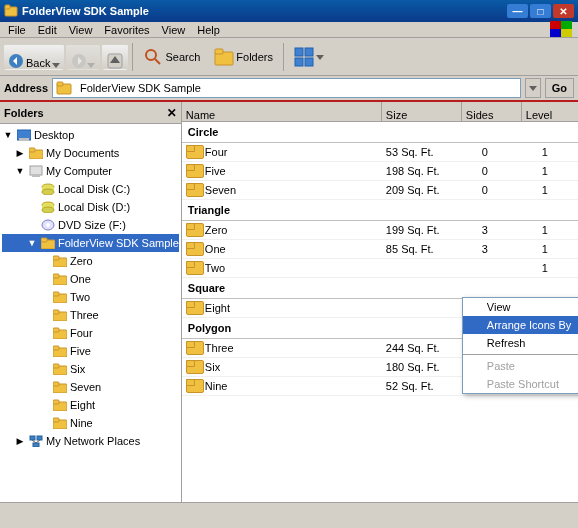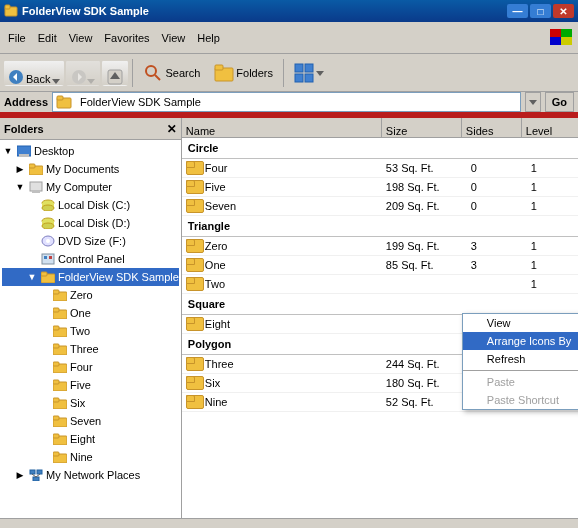--- a/index.html
+++ b/index.html
@@ -20,41 +20,41 @@
     .title-btn {
       width: 21px; height: 14px; display: flex; align-items: center; justify-content: center;
       font-size: 10px; color: white; cursor: pointer; border-radius: 2px;
     }
     .title-btn.min { background: #357dd4; }
     .title-btn.max { background: #357dd4; }
     .title-btn.close { background: #c0392b; }
 
     
     .menu-bar {
-      background: #d4d0c8; height: 32px; display: flex; align-items: center;
+      background: #d4d0c8; height: 16px; display: flex; align-items: center;
       padding: 0 2px; border-bottom: 1px solid #a0a0a0;
     }
     .menu-item { padding: 2px 6px; cursor: pointer; font-size: 11px; }
 
     
     .toolbar {
       background: #d4d0c8; height: 38px; display: flex; align-items: center;
       padding: 2px 4px; gap: 2px; border-bottom: 1px solid #a0a0a0;
     }
     .tb-btn {
       display: flex; align-items: center; gap: 2px; padding: 3px 5px;
       border: 1px solid transparent; border-radius: 2px; cursor: pointer;
       font-size: 11px; background: transparent;
     }
     .tb-sep { width: 1px; height: 28px; background: #a0a0a0; margin: 0 2px; }
 
     
     .address-bar {
       background: #d4d0c8; height: 26px; display: flex; align-items: center;
-      padding: 2px 4px; gap: 4px; border-bottom: 6px solid #b91c1c;
+      padding: 2px 4px; gap: 4px; border-bottom: 2px solid #b91c1c;
     }
     .addr-label { font-size: 11px; font-weight: bold; }
     .addr-input {
       flex: 1; height: 20px; border: 1px solid #7b9ebd; background: white;
       padding: 1px 3px; font-size: 11px; display: flex; align-items: center; gap: 4px;
     }
     .addr-arrow { width: 16px; height: 20px; background: #d4d0c8; border: 1px solid #a0a0a0; display: flex; align-items: center; justify-content: center; cursor: pointer; }
     .go-btn { height: 20px; padding: 0 6px; background: #d4d0c8; border: 1px solid #a0a0a0; cursor: pointer; font-size: 11px; font-weight: bold; }
 
     
@@ -93,21 +93,21 @@
     .col-name { width: 200px; }
     .col-size { width: 80px; }
     .col-sides { width: 60px; }
     .col-level { width: 60px; }
 
     
     .list-content { flex: 1; overflow: auto; }
     .group-header { padding: 4px 6px; font-weight: bold; font-size: 11px; background: white; border-bottom: 1px solid #c0c0c0; }
     .list-row { display: flex; align-items: center; padding: 2px 4px; border-bottom: 1px solid #f0f0f0; }
     .row-name { width: 200px; display: flex; align-items: center; gap: 3px; }
-    .row-size { width: 85px; font-size: 11px; }
+    .row-size { width: 96px; font-size: 11px; }
     .row-sides { width: 60px; font-size: 11px; }
     .row-level { width: 60px; font-size: 11px; }
 
     
     .folder-ico {
       width: 16px; height: 14px; position: relative; display: inline-block;
     }
     .folder-ico::before {
       content: '';
       position: absolute; bottom: 0; left: 0;
@@ -346,31 +346,20 @@
         <div class="tree-expand" style="visibility:hidden;"></div>
         <div class="tree-icon">
           <svg width="14" height="12">
               <ellipse cx="7" cy="6" rx="6" ry="5" fill="#e0e0ff" stroke="#8080c0"></ellipse>
               <circle cx="7" cy="6" r="2" fill="white"></circle>
             </svg>
         </div>
         <span class="tree-label">DVD Size (F:)</span>
       </div>
 
-      <div class="tree-item indent2">
-        <div class="tree-expand" style="visibility:hidden;"></div>
-        <div class="tree-icon">
-          <svg width="14" height="12">
-              <rect x="1" y="1" width="12" height="10" fill="#d0e0f0" stroke="#8090a0"></rect>
-              <rect x="3" y="3" width="3" height="3" fill="#4080c0"></rect>
-              <rect x="8" y="3" width="3" height="3" fill="#c04040"></rect>
-            </svg>
-        </div>
-        <span class="tree-label">Control Panel</span>
-      </div>
 
       <div class="tree-item indent2 selected-tree">
         <div class="tree-expand">▼</div>
         <div class="tree-icon">
           <svg width="14" height="12">
               <rect x="0" y="3" width="14" height="9" rx="1" fill="#f0c040" stroke="#c8942a"></rect>
               <rect x="0" y="1" width="6" height="4" rx="1" fill="#f0c040" stroke="#c8942a"></rect>
             </svg>
         </div>
         <span class="tree-label">FolderView SDK Sample</span>

